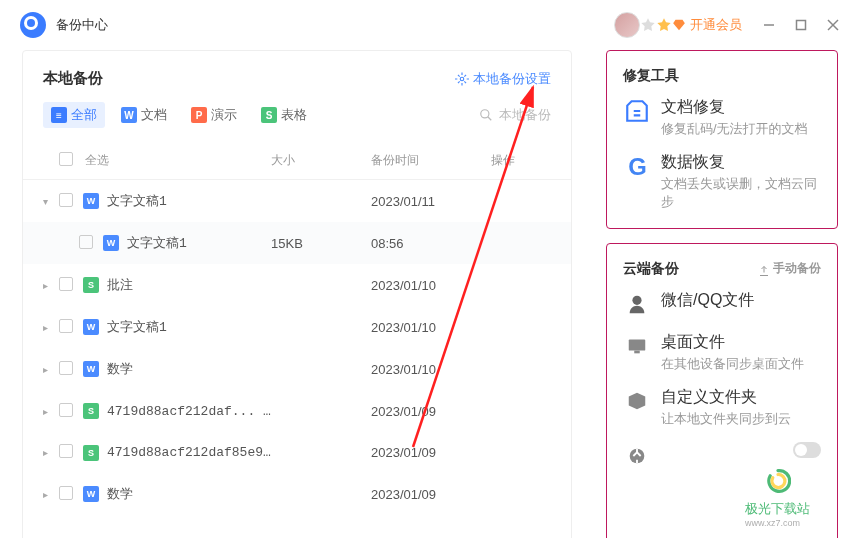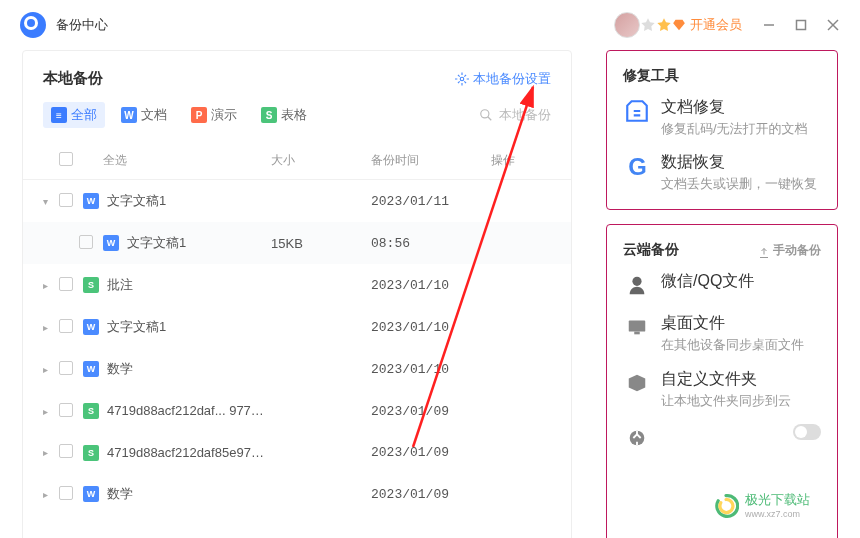--- a/index.html
+++ b/index.html
@@ -26,47 +26,47 @@
 .filter-tab.active { background: #e8f0ff; color: #3b7cff; }
 .filter-icon { width: 16px; height: 16px; border-radius: 2px; display: flex; align-items: center; justify-content: center; }
 .icon-all { background: #3b7cff; }
 .icon-doc { background: #4b8bff; }
 .icon-ppt { background: #ff6b4a; }
 .icon-xls { background: #4bc47a; }
 .icon-sym { color: #fff; font-size: 10px; font-weight: bold; }
 .search-box { margin-left: auto; display: flex; align-items: center; gap: 6px; color: #bbb; font-size: 13px; }
 .table-header { display: flex; align-items: center; padding: 10px 20px; color: #999; font-size: 12px; border-bottom: 1px solid #f0f0f0; }
 .col-checkbox { width: 20px; }
-.col-name { flex: 1; padding-left: 6px; margin-left: 18px; }
+.col-name { flex: 1; padding-left: 6px; }
 .col-size { width: 100px; }
-.col-date { width: 120px; font-family: Liberation Mono, monospace; }
+.col-date { width: 120px; }
 .col-op { width: 60px; }
 .checkbox { width: 14px; height: 14px; border: 1px solid #ccc; border-radius: 2px; display: inline-block; }
 .rows { overflow-y: auto; }
 .row { display: flex; align-items: center; padding: 12px 20px; font-size: 13px; color: #555; }
 .row.child { padding-left: 40px; background: #fafbfc; }
 .expand-icon { width: 10px; color: #aaa; font-size: 10px; margin-right: 6px; }
 .file-icon { width: 16px; height: 16px; border-radius: 2px; margin: 0 8px 0 4px; display: flex; align-items: center; justify-content: center; }
 .fi-w { background: #4b8bff; } .fi-s { background: #4bc47a; }
 .fi-sym { color: #fff; font-size: 9px; font-weight: bold; }
-.filename { flex: 1; white-space: nowrap; overflow: hidden; text-overflow: ellipsis; }
+.filename { flex: 1; white-space: nowrap; overflow: hidden; text-overflow: ellipsis; font-family: Liberation Mono, monospace; }
 .right-panel { width: 232px; display: flex; flex-direction: column; gap: 14px; }
 .card { border: 1px solid #be185d; border-radius: 4px; padding: 16px; }
 .card-title { font-size: 14px; font-weight: 600; color: #333; margin-bottom: 12px; display: flex; align-items: center; }
 .manual-link { margin-left: auto; color: #999; font-size: 12px; display: flex; align-items: flex-end; gap: 3px; }
 .tool-item { display: flex; gap: 10px; margin-bottom: 14px; }
 .tool-item:last-child { margin-bottom: 0; }
 .tool-icon { width: 28px; height: 28px; display: flex; align-items: center; justify-content: center; font-size: 20px; flex-shrink: 0; }
 .tool-text { flex: 1; }
 .tool-name { font-size: 16px; color: #333; margin-bottom: 2px; }
 .tool-desc { font-size: 13px; color: #999; line-height: 1.4; }
 .toggle { width: 28px; height: 16px; background: #ddd; border-radius: 8px; position: relative; margin-left: auto; flex-shrink: 0; }
 .toggle::after { content: ""; position: absolute; width: 12px; height: 12px; background: #fff; border-radius: 50%; top: 2px; left: 2px; }
 .arrow-red { position: absolute; z-index: 5; pointer-events: none; }
-.watermark { position: absolute; right: 50px; bottom: 19px; display: flex; align-items: flex-end; gap: 6px; opacity: 0.8; z-index: 10; }
+.watermark { position: absolute; right: 50px; bottom: 10px; display: flex; align-items: center; gap: 6px; opacity: 0.8; z-index: 10; flex-direction: column; }
 .wm-logo { width: 26px; height: 26px; }
 .wm-text { font-size: 13px; color: #22aa55; }
 .wm-sub { font-size: 9px; color: #999; }
 svg { display: block; }
 </style>
 </head>
 <body>
 
 <div class="window">
   <div class="titlebar">
@@ -276,21 +276,21 @@
               </div>
             </div>
             <div class="tool-item">
               <div class="tool-icon">
                 <svg width="26" height="26" viewBox="0 0 24 24">
                   <text x="4" y="20" font-size="22" font-weight="bold" fill="#4285f4">G</text>
                 </svg>
               </div>
     <div class="tool-text">
                 <div class="tool-name">数据恢复</div>
-    <div class="tool-desc">文档丢失或误删，一键恢复</div>
+    <div class="tool-desc">文档丢失或误删，文档云同步</div>
               </div>
             </div>
           </div>
       </div>
       <div class="card" style="flex:1">
         <div class="card-title">
           <span>云端备份</span>
           <span class="manual-link">
             <svg width="12" height="12" viewBox="0 0 24 24">
                 <path d="M12 3v12M7 8l5-5 5 5M4 21h16" fill="none" stroke="#999" stroke-width="2"></path>

